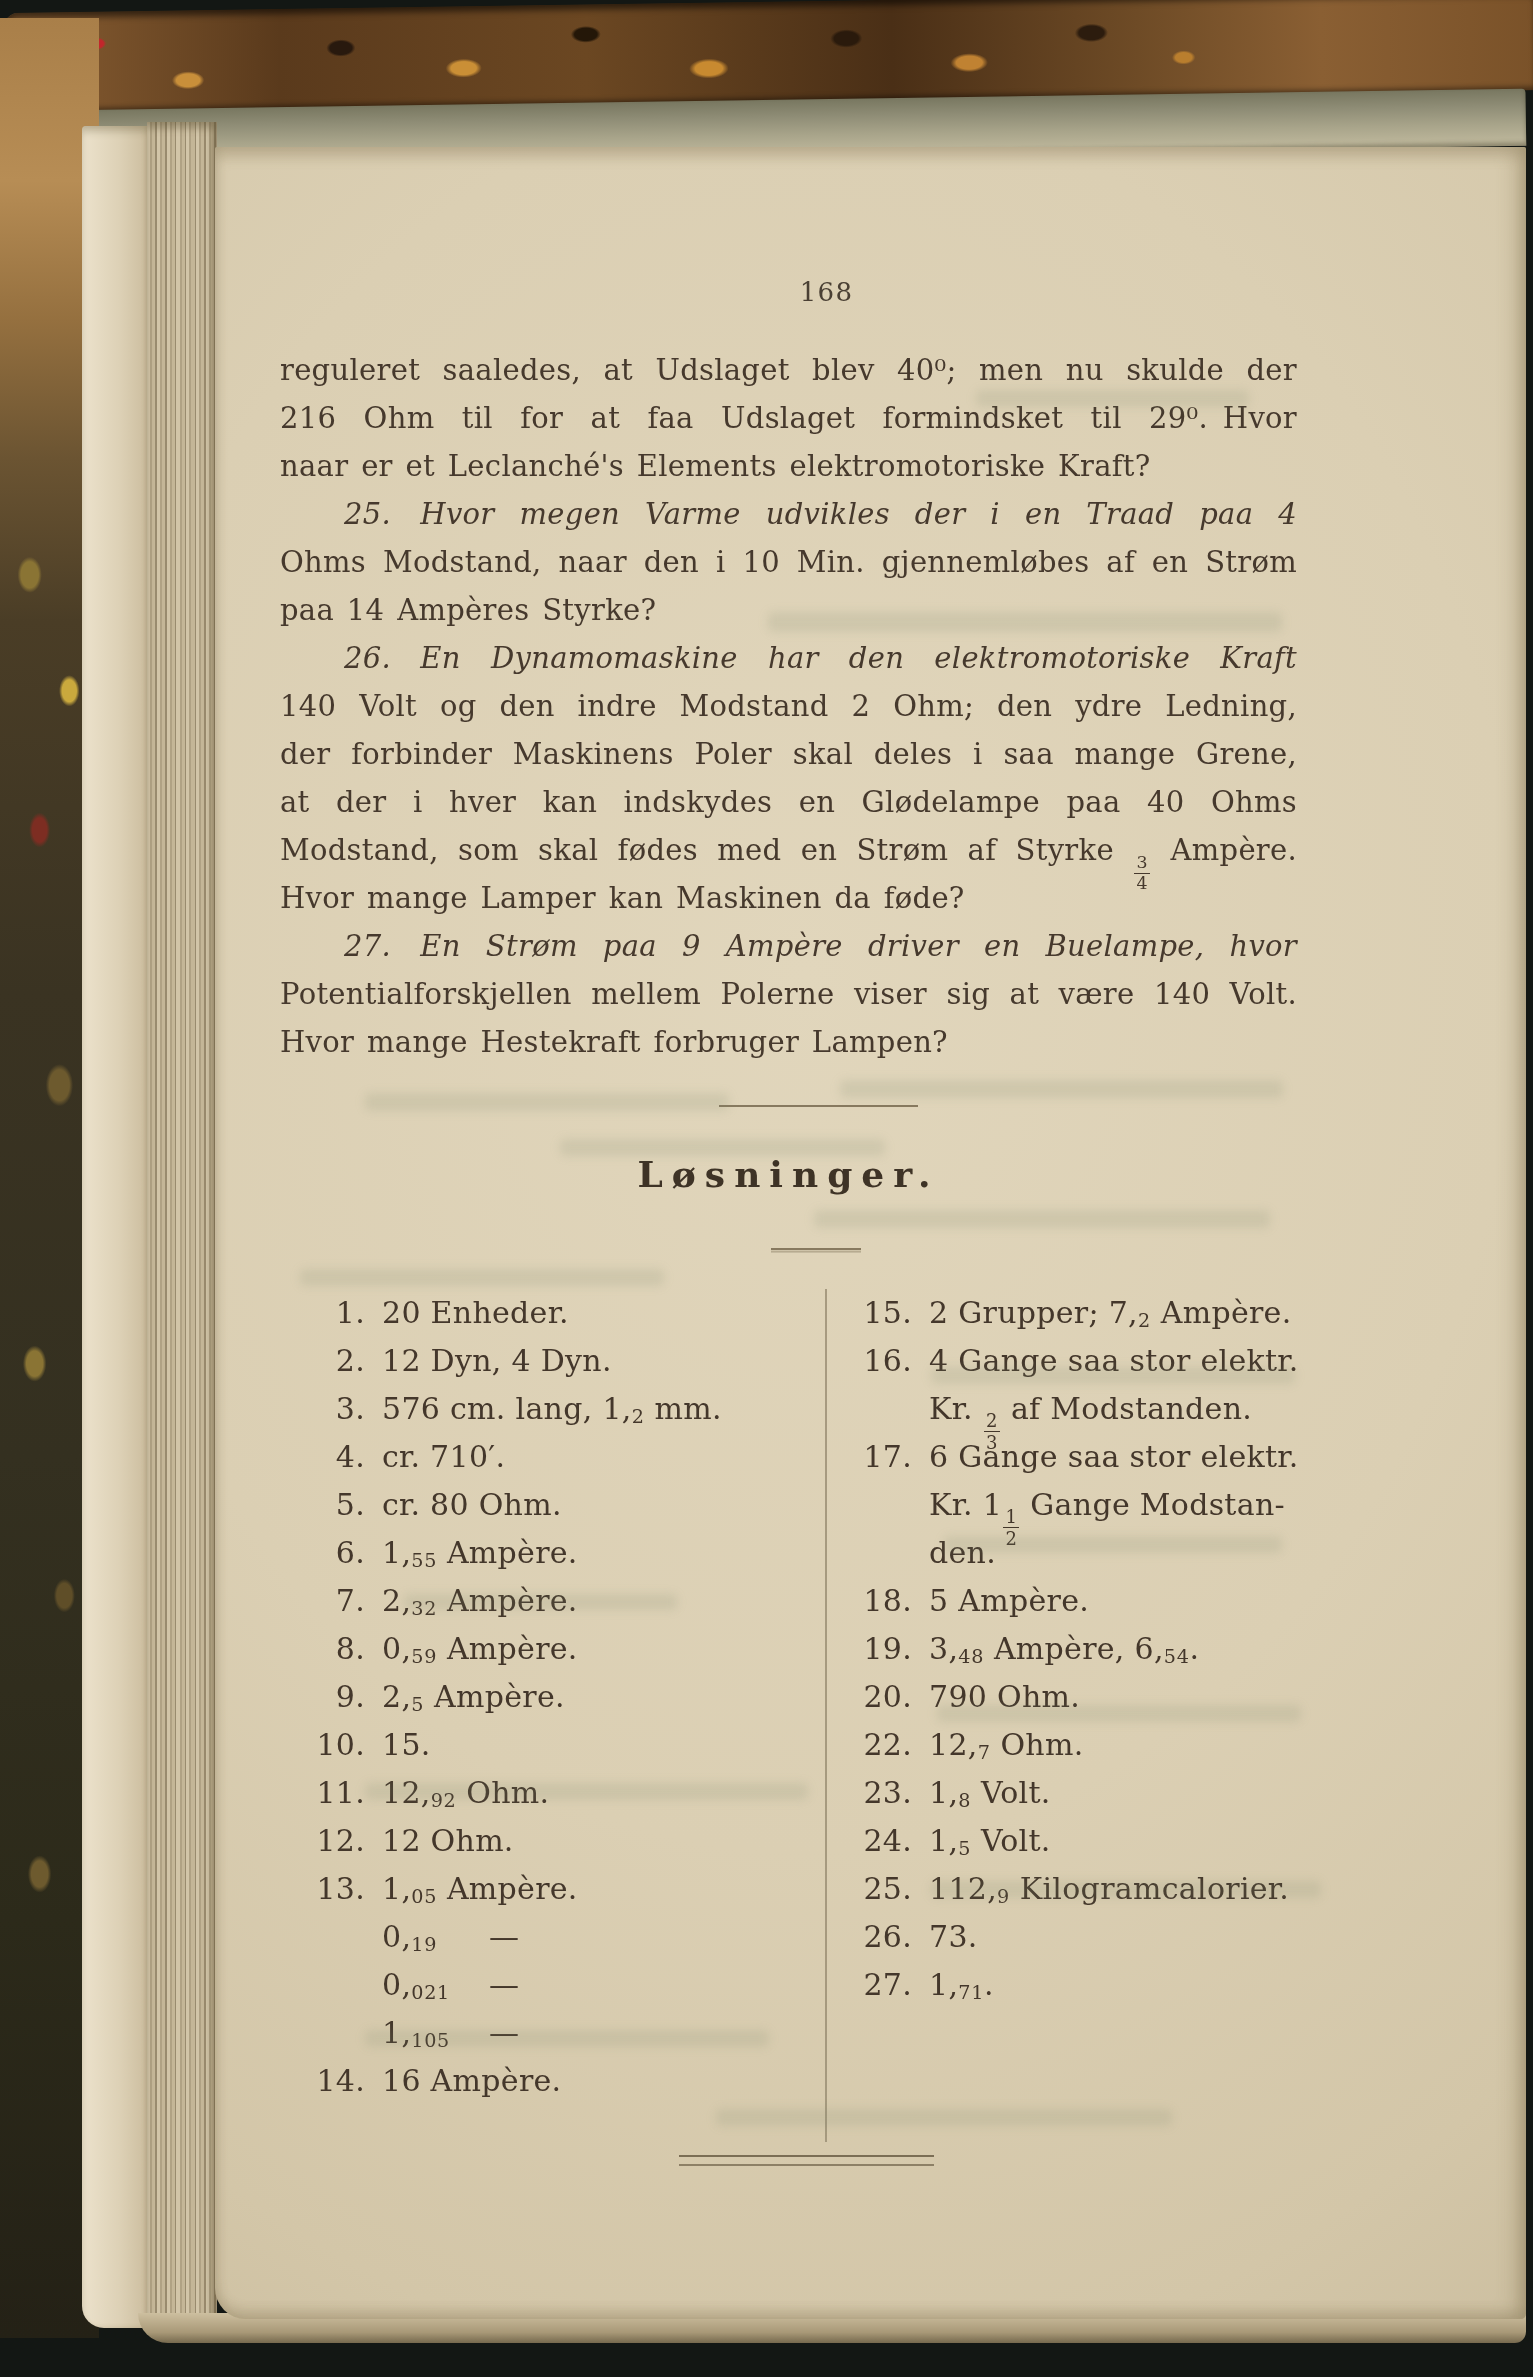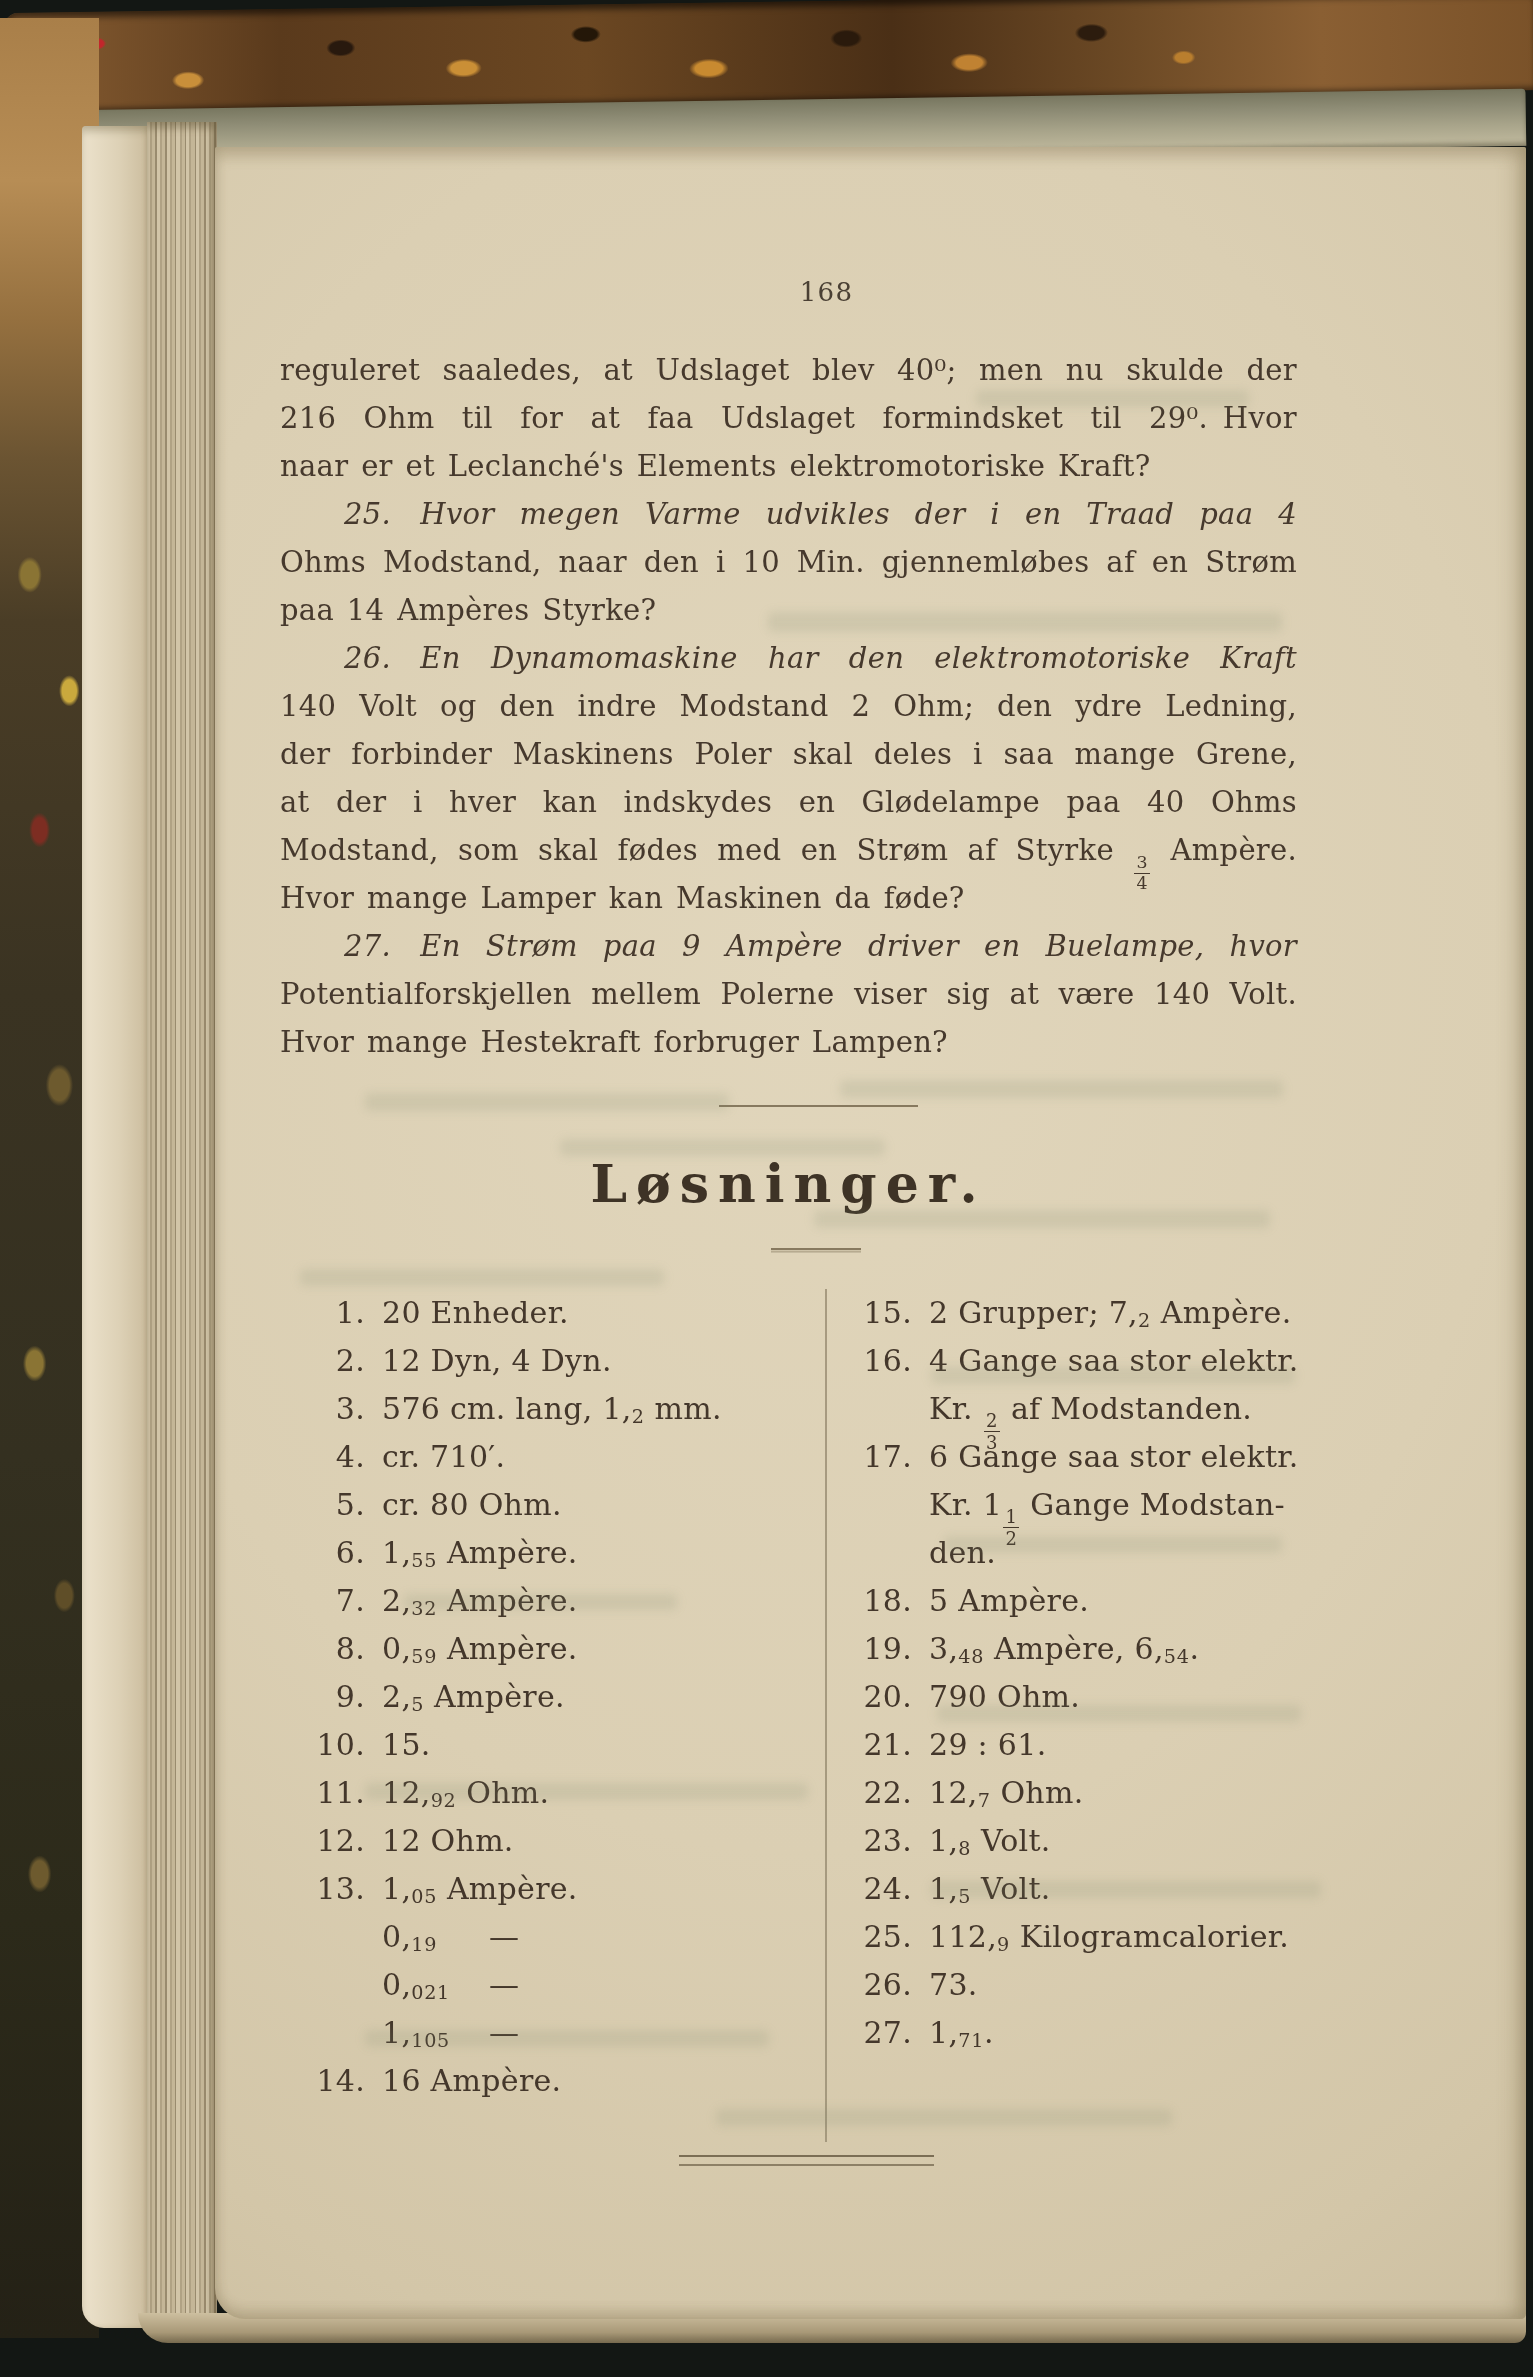--- a/index.html
+++ b/index.html
@@ -77,21 +77,21 @@
   .problems{
     position:absolute;top:199px;left:65px;width:1017px;
     font-size:29px;color:#46392d;letter-spacing:0.3px;word-spacing:3.3px;
   }
   .pline{height:48px;line-height:48px;}
   .pline.just{text-align:justify;text-align-last:justify;}
   .pline.ind{text-indent:64px;font-style:italic;}
   .rule-top{position:absolute;top:958px;left:504px;width:199px;height:2px;background:#87795f;}
   .heading{
     position:absolute;top:1006px;left:65px;width:1017px;margin:0;
-    text-align:center;font-size:52px;font-weight:700;letter-spacing:9px;color:#3e3326;
+    text-align:center;font-size:36px;font-weight:700;letter-spacing:9px;color:#3e3326;
   }
   .rule-small{
     position:absolute;top:1101px;left:556px;width:90px;height:2px;
     background:#87795f;box-shadow:0 2.6px 0 rgba(135,121,95,.45);
   }
   .columns{
     position:absolute;top:1142px;left:65px;width:1074px;display:flex;
     font-size:30px;color:#44372b;letter-spacing:0.3px;
   }
   .col.left{width:545px;flex:none;}
@@ -258,24 +258,20 @@
         </div>
         <div class="srow">
           <span class="num">19.</span>
           <span class="stext">3,<span class="dsm">48</span> Ampère, 6,<span class="dsm">54</span>.</span>
         </div>
         <div class="srow">
           <span class="num">20.</span>
           <span class="stext">790 Ohm.</span>
         </div>
         <div class="srow">
-          <span class="num">21.</span>
-          <span class="stext">29 : 61.</span>
-        </div>
-        <div class="srow">
           <span class="num">22.</span>
           <span class="stext">12,<span class="dsm">7</span> Ohm.</span>
         </div>
         <div class="srow">
           <span class="num">23.</span>
           <span class="stext">1,<span class="dsm">8</span> Volt.</span>
         </div>
         <div class="srow">
           <span class="num">24.</span>
           <span class="stext">1,<span class="dsm">5</span> Volt.</span>

